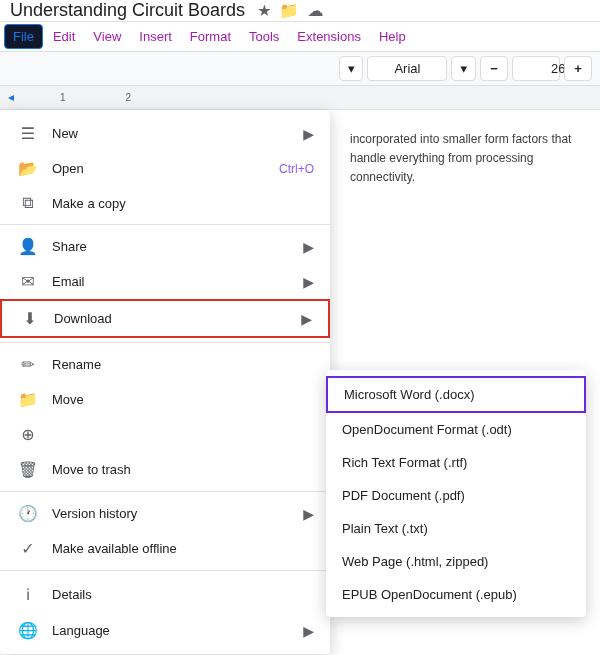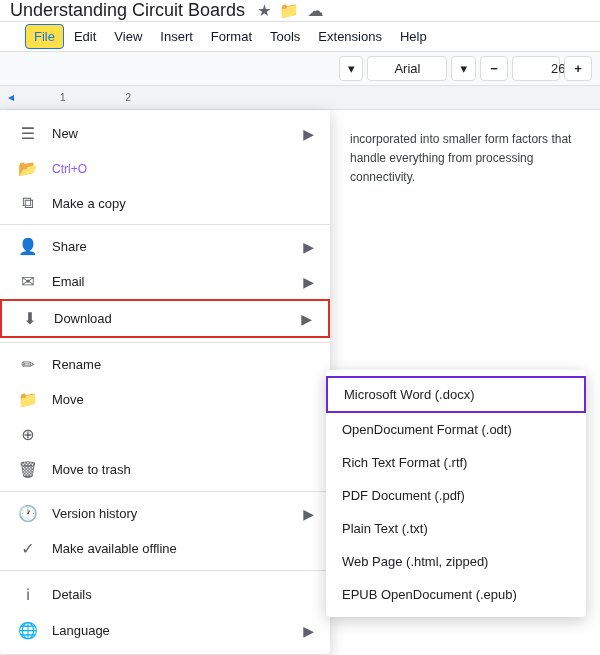--- a/index.html
+++ b/index.html
@@ -44,29 +44,28 @@
       display: flex;
       align-items: center;
       padding: 2px 4px;
       background: #fff;
       border-bottom: 1px solid #e0e0e0;
       gap: 2px;
     }
     .menu-item {
       padding: 4px 8px;
       font-size: 13px;
-      color: #0f172a;
+      color: #a21caf;
       cursor: pointer;
       border-radius: 4px;
     }
     .menu-item.file-active {
-      background: #fde047;
+      background: #0f172a;
       border: 1px solid #1a73e8;
       color: #1a73e8;
-      margin-left: 21px;
     }
 
     
     .toolbar {
       display: flex;
       align-items: center;
       padding: 4px 8px;
       background: #f8f9fa;
       border-bottom: 1px solid #e0e0e0;
       gap: 4px;
@@ -273,20 +272,21 @@
   <div class="file-dropdown">
 
     <div class="dropdown-item">
       <span class="item-icon">☰</span>
       <span class="item-label">New</span>
       <span class="item-arrow">▶</span>
     </div>
 
     <div class="dropdown-item">
       <span class="item-icon">📂</span>
+      <span class="item-label">Open</span>
       <span class="item-shortcut">Ctrl+O</span>
     </div>
 
     <div class="dropdown-item">
       <span class="item-icon">⧉</span>
       <span class="item-label">Make a copy</span>
     </div>
 
     <div class="divider"></div>
 

